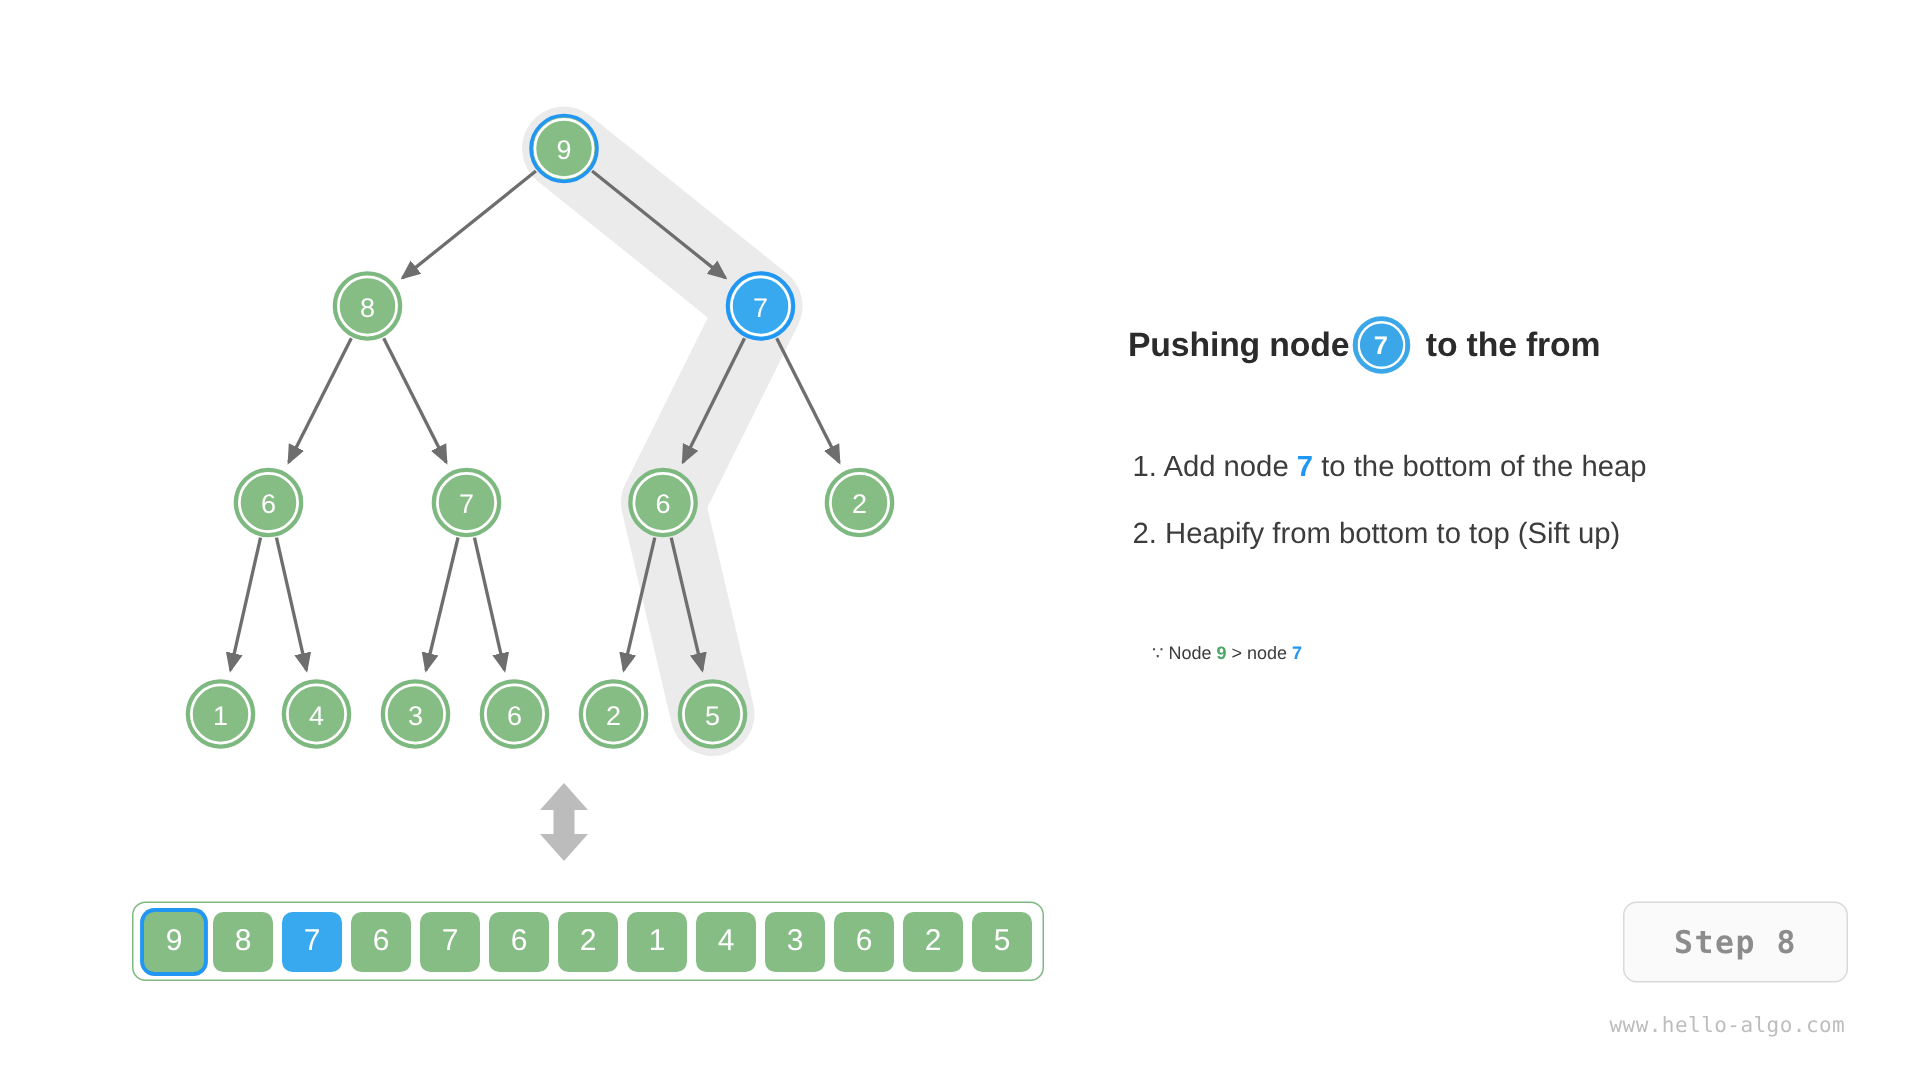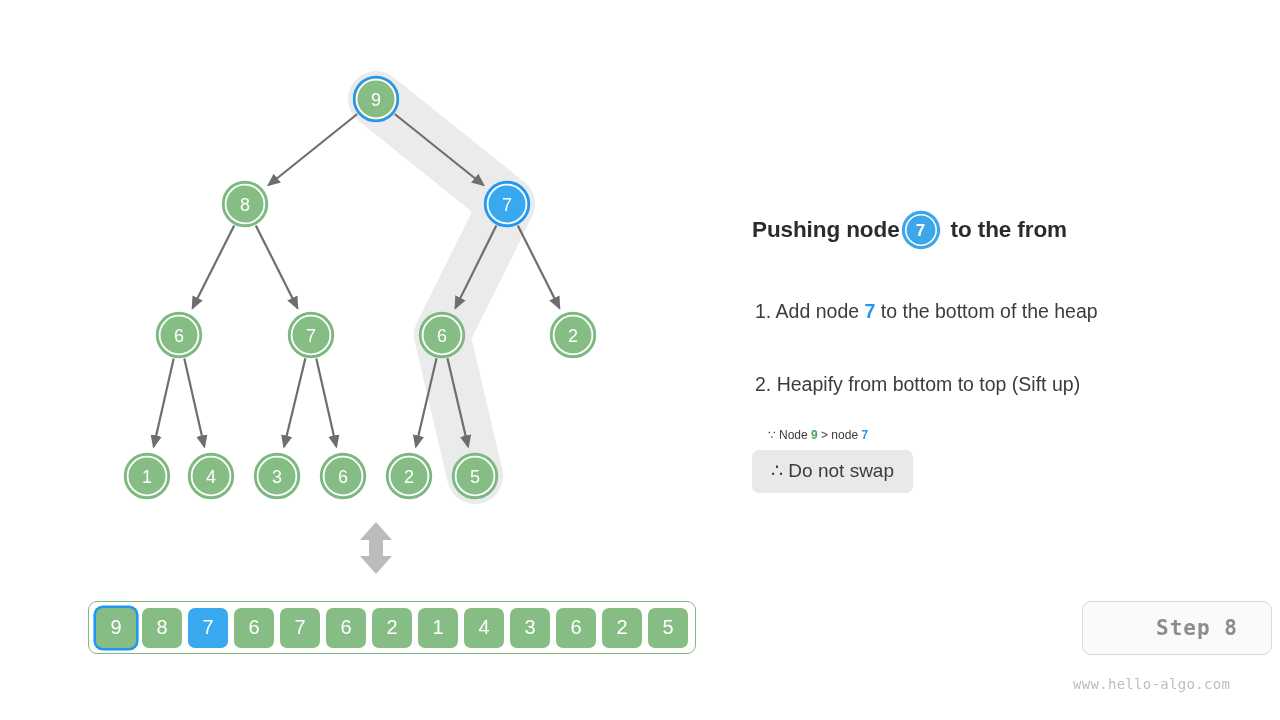--- a/index.html
+++ b/index.html
@@ -67,21 +67,21 @@
 
   .step-line {
     position: absolute;
     left: 3px;
     font-size: 19.5px;
     color: #3c3c3c;
     white-space: nowrap;
     font-weight: normal;
   }
   #step1 { top: 300px; }
-  #step2 { top: 345px; margin-top: 28px; }
+  #step2 { top: 345px; }
 
   .reason-line {
     position: absolute;
     left: 16px;
     top: 428px;
     font-size: 12px;
     color: #3c3c3c;
     white-space: nowrap;
   }
 
@@ -110,21 +110,20 @@
     border-radius: 9px;
     background: #fafafa;
     display: flex;
     align-items: center;
     justify-content: center;
     font-family: "DejaVu Sans Mono", "Liberation Mono", monospace;
     font-size: 21px;
     font-weight: bold;
     color: #8c8c8c;
     letter-spacing: 1px;
-    padding-left: 40px;
   }
 
   .watermark {
     position: absolute;
     left: 1073px;
     top: 676px;
     font-family: "DejaVu Sans Mono", "Liberation Mono", monospace;
     font-size: 14px;
     color: #bdbdbd;
     letter-spacing: 0.3px;
@@ -307,19 +306,16 @@
   </div>
 
   <div class="step-line" id="step2">
     <span>2.</span><span> Heapify from bottom to top (Sift up)</span>
   </div>
 
   <div class="reason-line">
     <span>∵</span><span> Node </span><span class="num-green">9</span><span> &gt; node </span><span class="num-blue">7</span>
   </div>
 
-  <div class="concl-box">
-    <span>∴</span><span> Do not swap</span>
-  </div>
 </div>
 
 <div class="step-badge">Step 8</div>
 <div class="watermark">www.hello-algo.com</div>
 
 </body></html>

